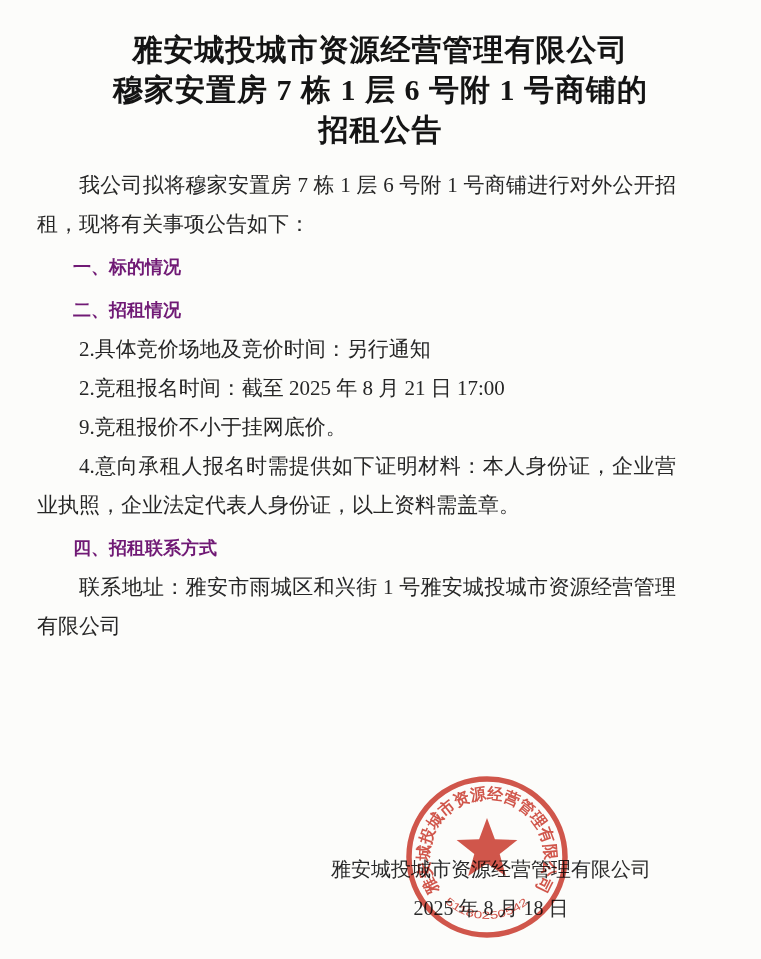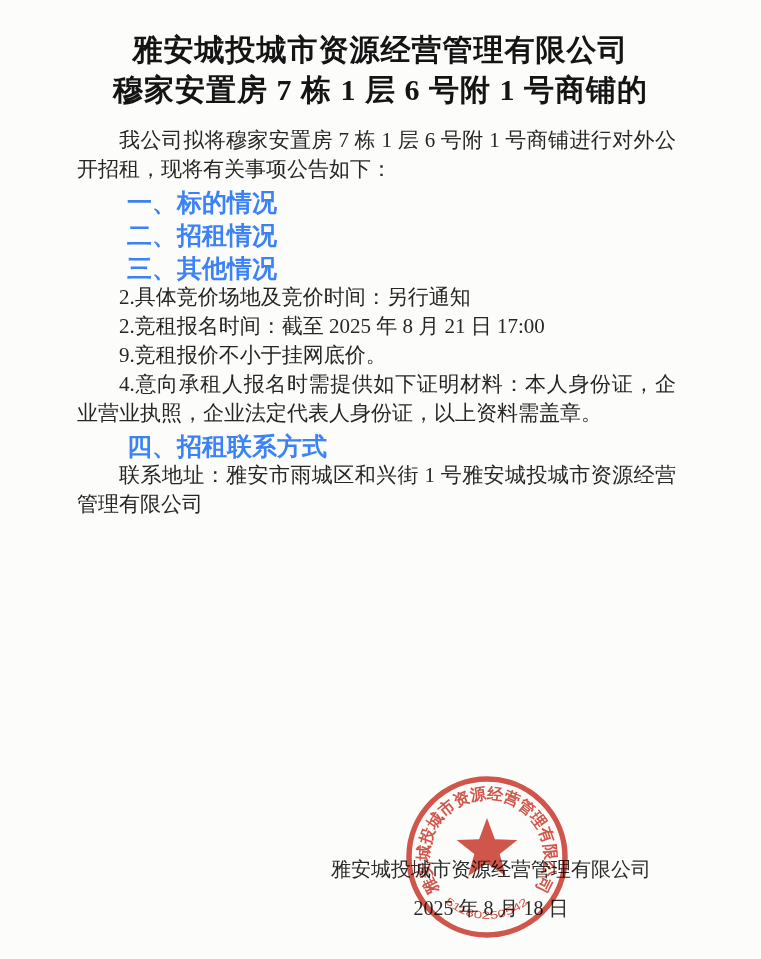--- a/index.html
+++ b/index.html
@@ -15,36 +15,36 @@
   .doc-title {
     padding-top: 30px;
     text-align: center;
     font-size: 30px;
     font-weight: 700;
     line-height: 40px;
     color: #141414;
     letter-spacing: 1px;
   }
   .doc-body {
-    margin: 16px 85px 0 77px;
+    margin: 16px 85px 0 37px;
     font-size: 21px;
-    line-height: 29px;
+    line-height: 39px;
     text-align: justify;
   }
   .para {
     margin: 0;
     text-indent: 2em;
   }
   .sec-heading {
     margin: 4px 0 0 0;
     text-indent: 2em;
     font-family: "Liberation Sans", "DejaVu Sans", sans-serif;
     font-weight: 700;
-    font-size: 25px;
-    color: #3b82f6;
+    font-size: 18px;
+    color: #701a75;
   }
   .signature {
     position: absolute;
     top: 850px;
     left: 330px;
     width: 322px;
     text-align: center;
     font-size: 20px;
     line-height: 39px;
     color: #2a2a2a;
@@ -62,30 +62,30 @@
   }
 </style>
 </head>
 <body>
 
 <div class="page">
 
   <div class="doc-title">
     <div>雅安城投城市资源经营管理有限公司</div>
     <div>穆家安置房 7 栋 1 层 6 号附 1 号商铺的</div>
+    <div>招租公告</div>
   </div>
 
   <div class="doc-body">
     <p class="para">我公司拟将穆家安置房 7 栋 1 层 6 号附 1 号商铺进行对外公开招租，现将有关事项公告如下：</p>
 
     <p class="sec-heading">一、标的情况</p>
 
     <p class="sec-heading">二、招租情况</p>
 
-    <p class="sec-heading">三、其他情况</p>
     <p class="para">2.具体竞价场地及竞价时间：另行通知</p>
     <p class="para">2.竞租报名时间：截至 2025 年 8 月 21 日 17:00</p>
     <p class="para">9.竞租报价不小于挂网底价。</p>
     <p class="para">4.意向承租人报名时需提供如下证明材料：本人身份证，企业营业执照，企业法定代表人身份证，以上资料需盖章。</p>
 
     <p class="sec-heading">四、招租联系方式</p>
     <p class="para">联系地址：雅安市雨城区和兴街 1 号雅安城投城市资源经营管理有限公司</p>
   </div>
 
   <div class="signature">

